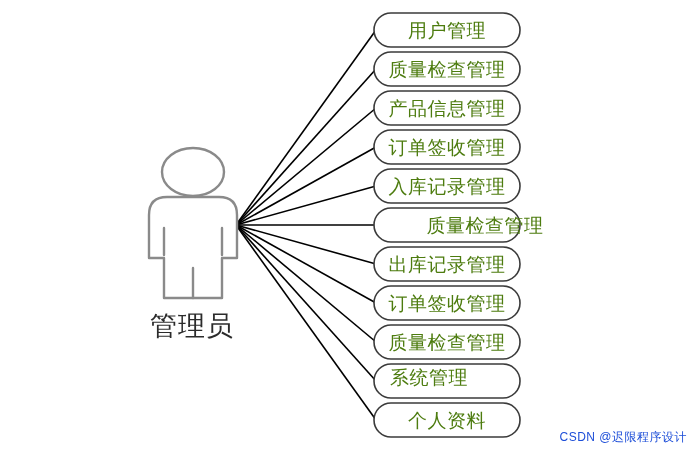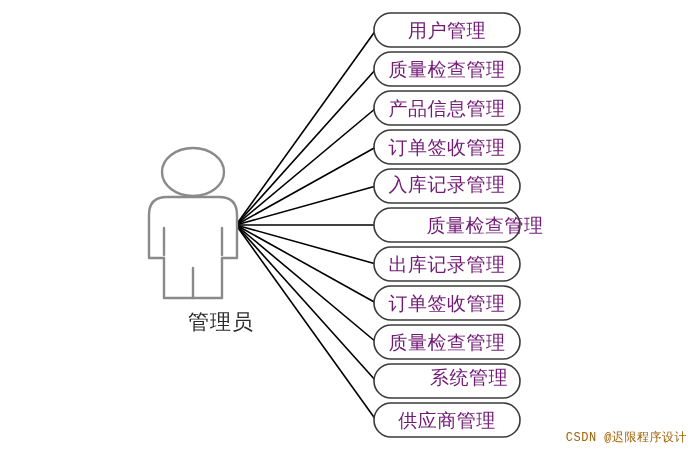--- a/index.html
+++ b/index.html
@@ -22,46 +22,46 @@
     left: 0;
     top: 0;
     width: 695px;
     height: 454px;
   }
   .usecase-label {
     position: absolute;
     display: flex;
     align-items: center;
     justify-content: center;
-    color: #701a75;
+    color: #4d7c0f;
     font-family: "Liberation Serif", serif;
     font-size: 19px;
     line-height: 1;
     letter-spacing: 0.5px;
     white-space: nowrap;
     pointer-events: none;
   }
   #actor-label {
     position: absolute;
     left: 130px;
     top: 308px;
     width: 124px;
-    text-align: right;
+    text-align: center;
     color: #2b2b2b;
     font-family: "Liberation Serif", serif;
-    font-size: 21px;
+    font-size: 27px;
     letter-spacing: 1px;
     white-space: nowrap;
   }
   #watermark {
     position: absolute;
     right: 8px;
     bottom: 8px;
-    color: #a16207;
-    font-family: Liberation Mono, monospace;
+    color: #1d4ed8;
+    font-family: Liberation Sans, sans-serif;
     font-size: 12px;
     letter-spacing: 0.5px;
     white-space: nowrap;
     user-select: none;
   }
 </style>
 </head>
 <body>
 
 <div id="diagram-canvas">
@@ -113,25 +113,25 @@
         <rect x="374" y="364" width="146" height="34" rx="17" ry="17" fill="#ffffff" stroke="#3b3b3b" stroke-width="1.6"></rect>
         <rect x="374" y="403" width="146" height="34" rx="17" ry="17" fill="#ffffff" stroke="#3b3b3b" stroke-width="1.6"></rect>
       </g>
   </svg>
 
   <div id="usecase-text-layer">
       <div class="usecase-label" style="left: 374px; top: 13px; width: 146px; height: 34px;">用户管理</div>
       <div class="usecase-label" style="left: 374px; top: 52px; width: 146px; height: 34px;">质量检查管理</div>
       <div class="usecase-label" style="left: 374px; top: 91px; width: 146px; height: 34px; border-radius: 12px;">产品信息管理</div>
       <div class="usecase-label" style="left: 374px; top: 130px; width: 146px; height: 34px;">订单签收管理</div>
-      <div class="usecase-label" style="left: 374px; top: 169px; width: 146px; height: 34px; font-family: Liberation Mono, monospace;">入库记录管理</div>
+      <div class="usecase-label" style="left: 374px; top: 169px; width: 146px; height: 34px;">入库记录管理</div>
       <div class="usecase-label" style="left: 374px; top: 208px; width: 146px; height: 34px; margin-left: 38px;">质量检查管理</div>
       <div class="usecase-label" style="left: 374px; top: 247px; width: 146px; height: 34px;">出库记录管理</div>
       <div class="usecase-label" style="left: 374px; top: 286px; width: 146px; height: 34px; font-family: Liberation Serif, serif;">订单签收管理</div>
       <div class="usecase-label" style="left: 374px; top: 325px; width: 146px; height: 34px;">质量检查管理</div>
-      <div class="usecase-label" style="left: 396px; top: 364px; width: 146px; height: 26px;">系统管理</div>
-      <div class="usecase-label" style="left: 374px; top: 403px; width: 146px; height: 34px;">供应商管理</div>
+      <div class="usecase-label" style="left: 356px; top: 364px; width: 146px; height: 26px;">系统管理</div>
+      <div class="usecase-label" style="left: 374px; top: 403px; width: 146px; height: 34px;">个人资料</div>
     </div>
 
   <div id="actor-label">管理员</div>
 
   <div id="watermark">CSDN @迟限程序设计</div>
 </div>
 
 </body></html>

